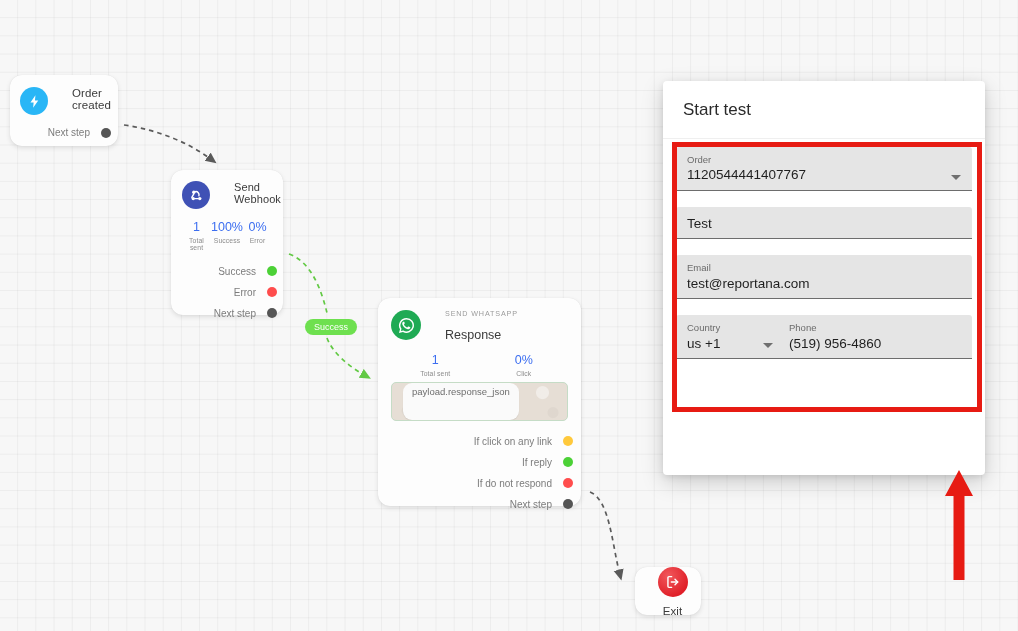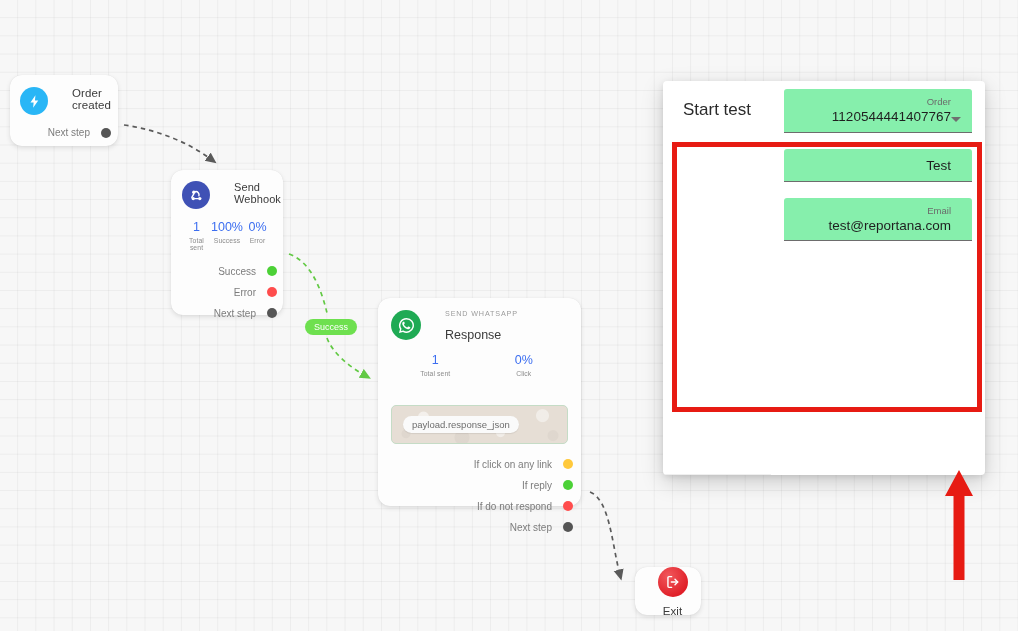--- a/index.html
+++ b/index.html
@@ -151,34 +151,33 @@
 
   #node-whatsapp {
     left: 378px; top: 298px;
     width: 203px; height: 208px;
     padding: 12px 13px 0 13px;
   }
   #node-whatsapp .node-icon { background: #1faa54; width: 30px; height: 30px; }
 
   
   .wa-preview {
-    margin-top: 28px;
+    margin-top: 5px;
     height: 39px;
     border-radius: 5px;
     border: 1px solid #c5dcc6;
     background-color: #e6ded5;
     background-image:
       radial-gradient(circle at 18% 30%, rgba(255,255,255,0.55) 0 5px, transparent 6px),
       radial-gradient(circle at 62% 72%, rgba(255,255,255,0.45) 0 4px, transparent 5px),
       radial-gradient(circle at 86% 26%, rgba(255,255,255,0.45) 0 6px, transparent 7px),
       radial-gradient(circle at 40% 85%, rgba(0,0,0,0.035) 0 7px, transparent 8px),
       radial-gradient(circle at 92% 80%, rgba(0,0,0,0.03) 0 5px, transparent 6px),
       radial-gradient(circle at 8% 75%, rgba(0,0,0,0.03) 0 4px, transparent 5px);
     display: flex;
-    align-items: center;
     padding-left: 11px;
     box-sizing: border-box;
     overflow: hidden;
   }
   .wa-chip {
     background: #fafafa;
     border-radius: 9px;
     font-size: 9.5px;
     color: #6d6d6d;
     padding: 3px 9px;
@@ -217,44 +216,44 @@
 
   
   #dialog {
     position: absolute;
     left: 663px; top: 81px;
     width: 322px; height: 394px;
     background: #ffffff;
     border-radius: 4px;
     box-shadow: 0 7px 22px rgba(0,0,0,0.18), 0 2px 6px rgba(0,0,0,0.10);
     display: flex;
+    flex-direction: column;
     overflow: hidden;
   }
   #dialog-title {
     font-size: 17px;
     color: #2b2b2b;
     padding: 20px 20px 18px 20px;
     line-height: 1.1;
     border-bottom: 1px solid #efefef;
   }
   #dialog-body {
     flex: 1 1 auto;
     padding: 8px 13px 0 13px;
     box-sizing: border-box;
   }
 
   
   .field {
-    background: #86efac;
+    background: #e5e5e5;
     border-bottom: 1px solid #6d6d6d;
     border-radius: 3px 3px 0 0;
-    padding: 7px 21px 5px 11px;
+    padding: 7px 13px 5px 11px;
     box-sizing: border-box;
     position: relative;
-    text-align: right;
   }
   .field + .field { margin-top: 16px; }
   .field-label {
     font-size: 9.5px;
     color: #6b6b6b;
     line-height: 1.2;
   }
   .field-value {
     font-size: 13.5px;
     color: #1f1f1f;
@@ -491,20 +490,31 @@
 
       <div class="field">
         <div class="field-value">Test</div>
       </div>
 
       <div class="field">
         <div class="field-label">Email</div>
         <div class="field-value">test@reportana.com</div>
       </div>
 
+      <div class="field field-split">
+        <div class="split-country">
+          <div class="field-label">Country</div>
+          <div class="field-value">us +1</div>
+          <span class="select-caret"></span>
+        </div>
+        <div class="split-phone">
+          <div class="field-label">Phone</div>
+          <div class="field-value">(519) 956-4860</div>
+        </div>
+      </div>
 
     </div>
 
   </div>
 
   <div id="highlight-box"></div>
 
   <svg id="pointer-arrow" viewBox="0 0 34 110" xmlns="http://www.w3.org/2000/svg">
     <path d="M17 0 L31 26 H22.5 V110 H11.5 V26 H3 Z" fill="#e71b13"></path>
   </svg>

